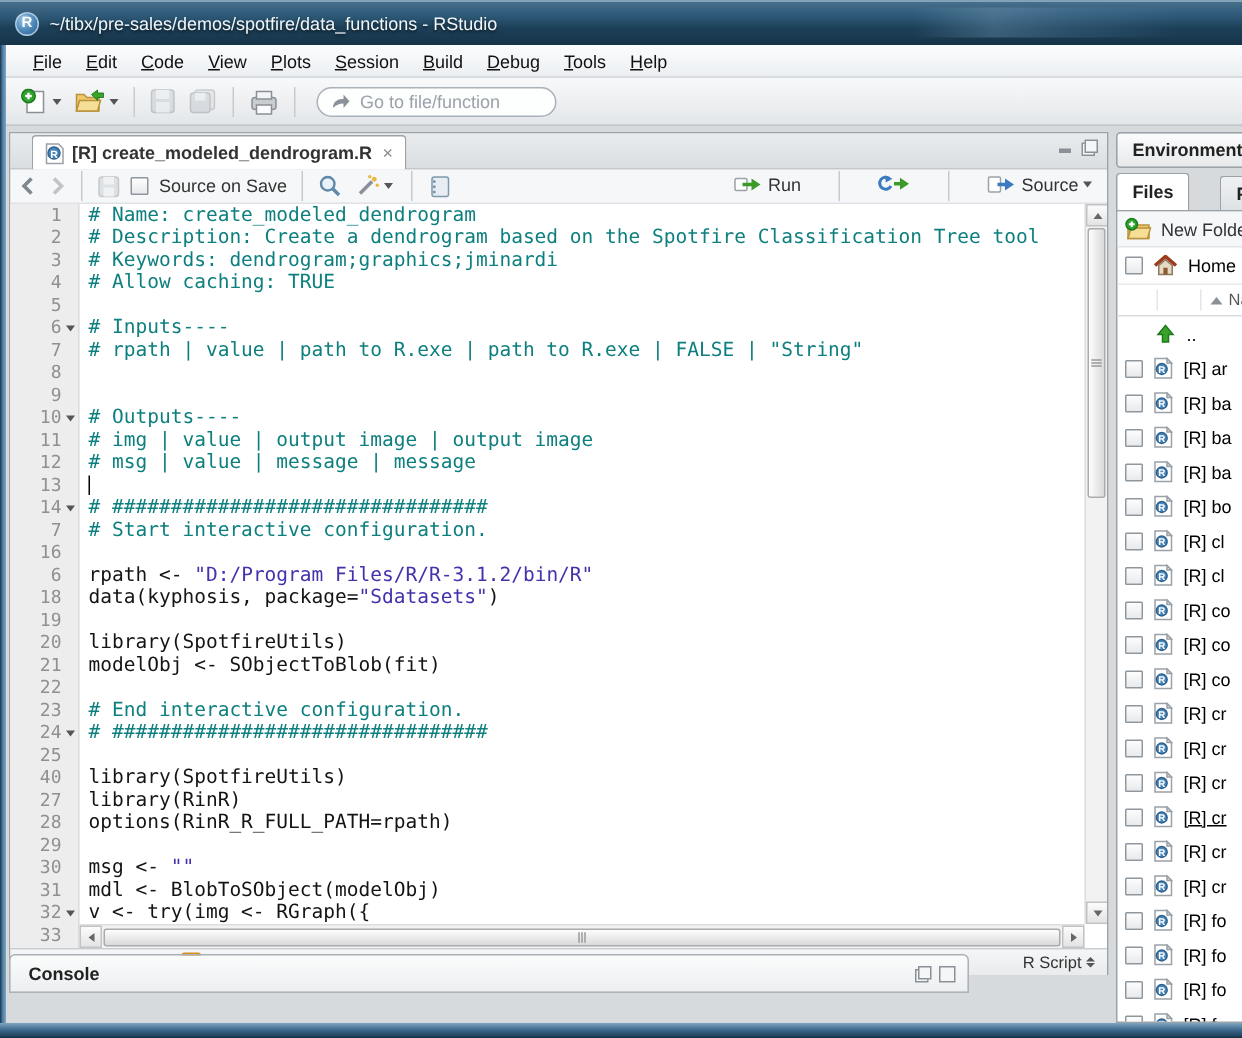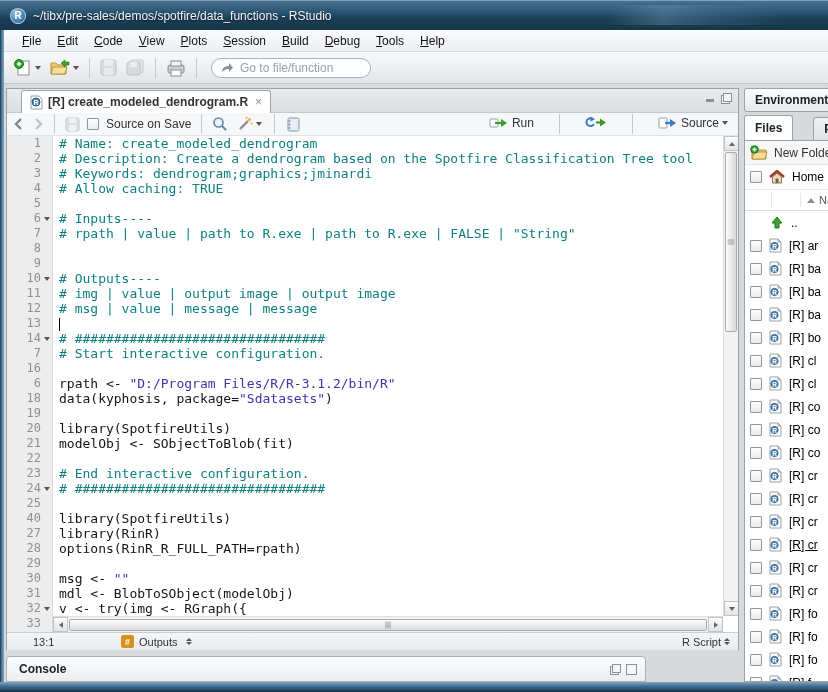--- a/index.html
+++ b/index.html
@@ -94,21 +94,21 @@
   .pos { margin-left:18px; width:60px; }
   .scope { display:flex; align-items:center; gap:5px; margin-left:28px; }
   .hash-badge { width:13px; height:13px; background:#D8911E; border-radius:2px; color:#fff;
     font-weight:bold; font-size:9px; display:flex; align-items:center; justify-content:center; }
   .updown { display:flex; flex-direction:column; gap:1px; margin-left:3px; }
   .updown .u { width:0; height:0; border-left:3px solid transparent; border-right:3px solid transparent; border-bottom:3.5px solid #555; }
   .updown .d { width:0; height:0; border-left:3px solid transparent; border-right:3px solid transparent; border-top:3.5px solid #555; }
   .ftype { margin-left:auto; display:flex; align-items:center; }
 
   
-  .console-pane { position:absolute; left:6px; top:656px; width:640px; height:26px;
+  .console-pane { position:absolute; left:6px; top:636px; width:640px; height:26px;
     border:1px solid #ABB1B6; border-radius:4px 4px 0 0;
     background:linear-gradient(180deg,#FBFCFC,#ECEEF0); display:flex; align-items:center; padding:0 8px; }
   .console-title { font-weight:bold; color:#222; padding-left:4px; }
   .console-icons { margin-left:auto; display:flex; gap:5px; }
 
   
   .ico-min { width:11px; height:11px; position:relative; }
   .ico-min::after { content:""; position:absolute; left:1px; bottom:2px; width:8px; height:3px; background:#8A9095; }
   .ico-restore { width:11px; height:11px; position:relative; }
   .ico-restore::before { content:""; position:absolute; left:0; bottom:0; width:7px; height:7px; border:1px solid #8A9095; background:#F5F6F7; }

